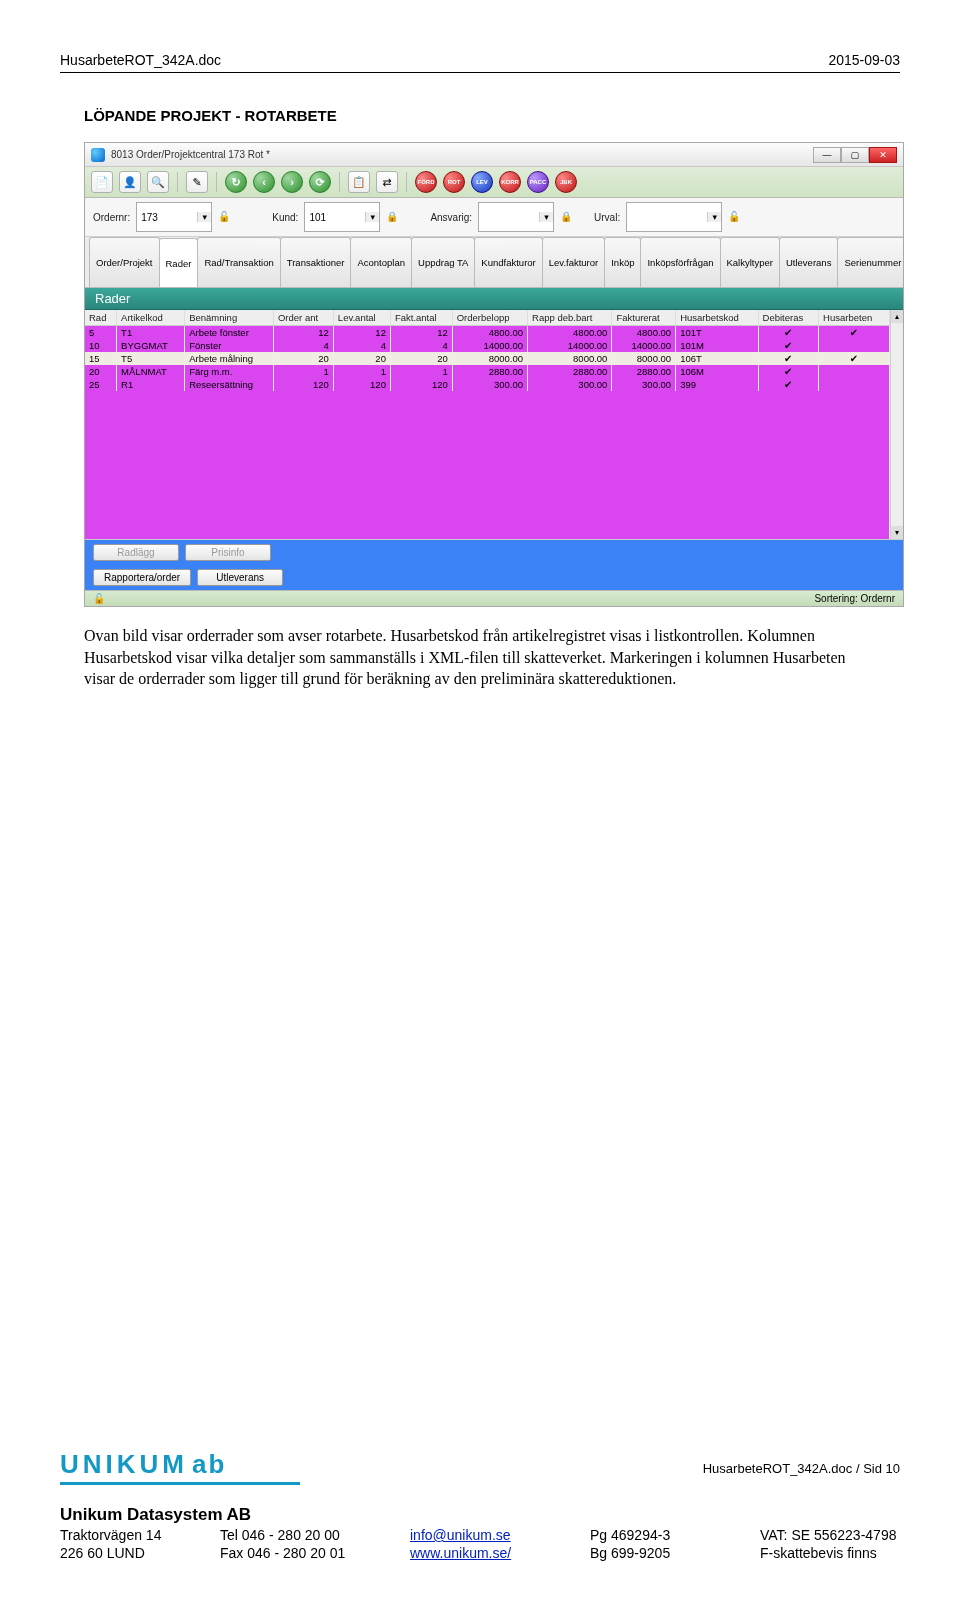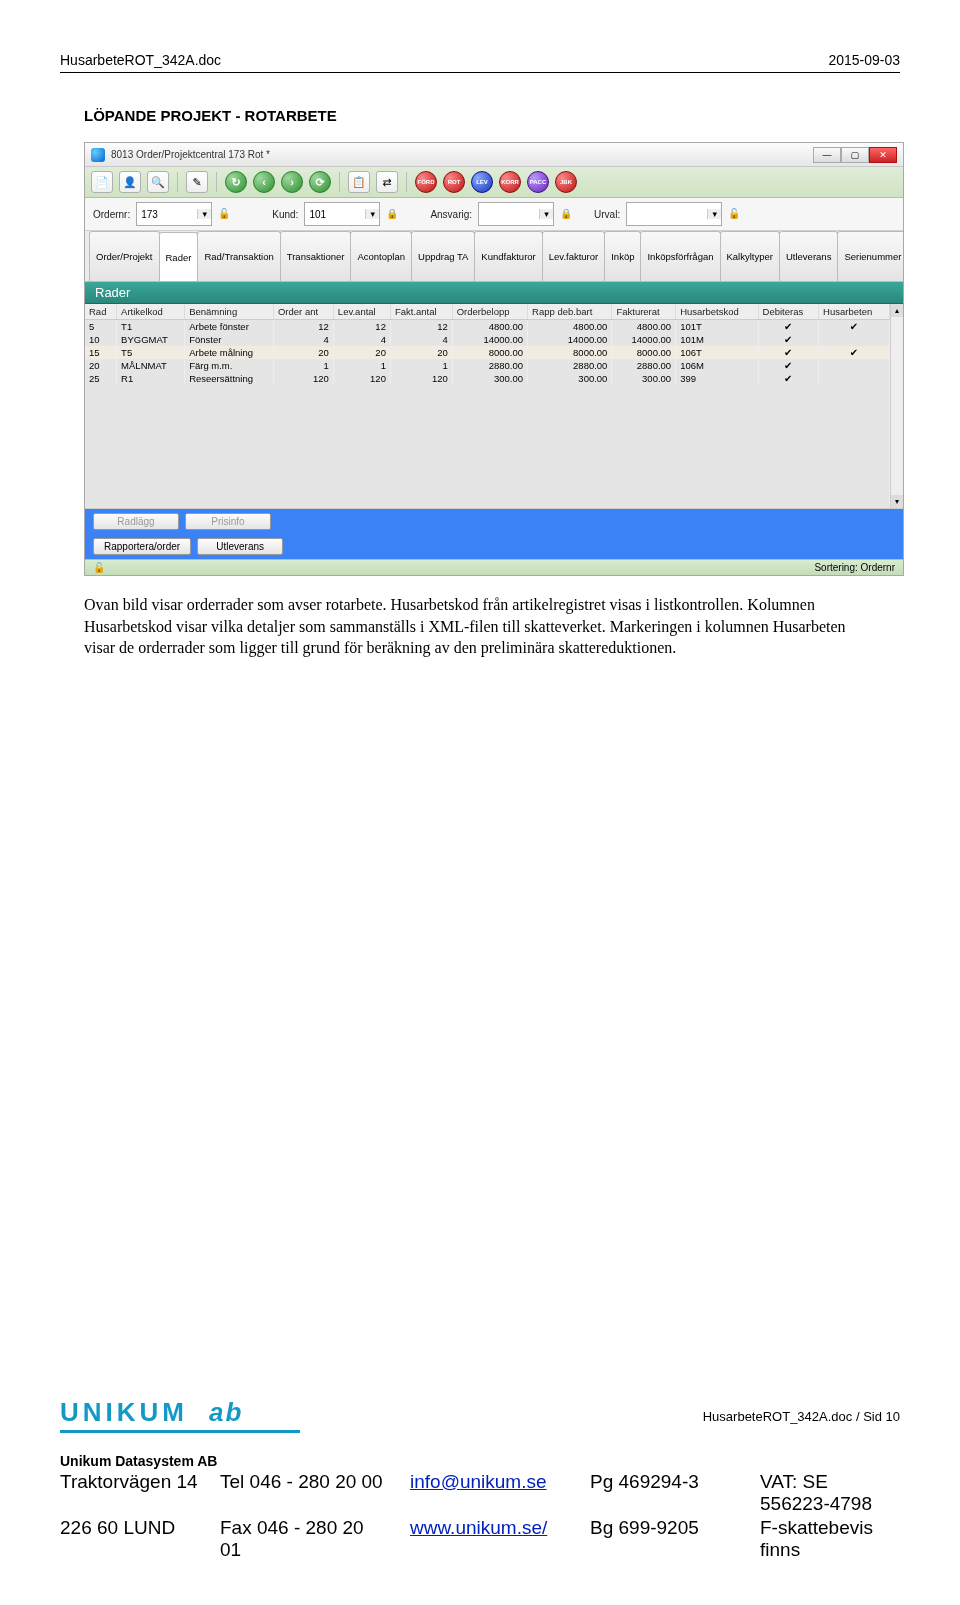--- a/index.html
+++ b/index.html
@@ -19,56 +19,56 @@
   .menubar span u { text-decoration: underline; }
   .toolbar { display: flex; align-items: center; gap: 6px; padding: 4px 6px; background: linear-gradient(#e0ecd8,#cfe3c2); border-bottom: 1px solid #b8b8b8; }
   .tbtn { width: 22px; height: 22px; border: 1px solid #b0b0b0; border-radius: 3px; background: linear-gradient(#fff,#eee); display: flex; align-items: center; justify-content: center; font-size: 11px; }
   .tbtn.nav { border-radius: 50%; background: radial-gradient(circle at 30% 30%, #9fd89f, #2b8f2b); color: #fff; font-weight: bold; border-color: #2b7f2b; }
   .tbtn.badge { border-radius: 50%; background: radial-gradient(circle at 30% 30%, #f88, #b11); color: #fff; font-size: 6px; font-weight: bold; border-color: #811; }
   .tbtn.badge.blue { background: radial-gradient(circle at 30% 30%, #8af, #13b); border-color: #118; }
   .tbtn.badge.purple { background: radial-gradient(circle at 30% 30%, #b9f, #62b); border-color: #418; }
   .tsep { width: 1px; height: 20px; background: #bbb; margin: 0 2px; }
   .filterbar { display: flex; align-items: center; gap: 6px; padding: 4px 8px; background: #f6f6f6; border-bottom: 1px solid #d0d0d0; }
   .filterbar label { color: #222; }
-  .filterbar .field { display: inline-flex; align-items: center; border: 1px solid #aaa; background: #fff; height: 24px; }
+  .filterbar .field { display: inline-flex; align-items: center; border: 1px solid #aaa; background: #fff; height: 30px; }
   .filterbar .field input { border: none; font-size: 10px; padding: 0 4px; width: 60px; outline: none; }
   .filterbar .field .dd { width: 14px; text-align: center; background: #eee; border-left: 1px solid #ccc; cursor: pointer; font-size: 9px; }
   .filterbar .lockicon { width: 12px; height: 12px; display: inline-block; color: #b90; }
   .tabstrip { display: flex; align-items: center; background: #ececec; border-bottom: 1px solid #bbb; padding-left: 4px; overflow: hidden; }
   .tab { padding: 19px 6px; border: 1px solid #bbb; border-bottom: none; background: linear-gradient(#f8f8f8,#e4e4e4); margin-right: -1px; font-size: 9.5px; white-space: nowrap; border-radius: 3px 3px 0 0; }
   .tab.active { background: #fff; font-weight: normal; position: relative; top: 1px; }
   .panel { background: #fff; }
   .panel-header { background: linear-gradient(#3aa79a,#2a877c); color: #fff; padding: 3px 10px; font-size: 13px; border-bottom: 1px solid #196b62; }
   .grid { width: 100%; border-collapse: collapse; font-size: 9.5px; }
   .grid th { background: #eee; border-bottom: 1px solid #ccc; border-right: 1px solid #ddd; padding: 2px 4px; text-align: left; font-weight: normal; color: #222; }
   .grid td { padding: 1px 4px; border-right: 1px solid #eee; }
   .grid tr.row-alt { background: #f1ece2; }
   .grid td.num { text-align: right; }
   .grid td.ctr { text-align: center; }
   .check { font-size: 10px; }
-  .gridarea { position: relative; height: 205px; background: #e5e5e5; border-bottom: 1px solid #ccc; overflow: hidden; }
+  .gridarea { position: relative; height: 230px; background: #d946ef; border-bottom: 1px solid #ccc; overflow: hidden; }
   .gridarea .scroll-v { position: absolute; right: 0; top: 0; bottom: 0; width: 13px; background: #eee; border-left: 1px solid #ccc; }
   .gridarea .scroll-v .arrow { height: 13px; background: #ddd; text-align: center; font-size: 8px; line-height: 13px; }
   .totals { border-top: 1px solid #ccc; }
   .totals td { color: #000; }
   .btnrow { display: flex; gap: 6px; padding: 4px 8px; background: #3b82f6; }
   .winbtn { border: 1px solid #999; background: linear-gradient(#fdfdfd,#e4e4e4); padding: 2px 10px; font-size: 10px; border-radius: 2px; min-width: 86px; text-align: center; }
   .winbtn.dis { color: #999; }
   .statusbar { display: flex; background: linear-gradient(#d8ecd0,#c4dcb8); border-top: 1px solid #b8b8b8; padding: 2px 8px; font-size: 10px; }
   .statusbar .left { flex: 0 0 20px; color: #c90; }
   .statusbar .right { margin-left: auto; }
   .bodytext { margin: 0 0 0 24px; max-width: 780px; font-size: 16px; line-height: 1.35; font-family: Liberation Serif, serif; }
   .footer { position: absolute; bottom: 44px; left: 60px; right: 60px; }
   .logo-row { display: flex; align-items: baseline; margin-bottom: 12px; }
   .logo-text { font-family: Arial, sans-serif; font-weight: bold; font-size: 26px; letter-spacing: 4px; color: #1499c7; }
-  .logo-text .ab { letter-spacing: 2px; margin-left: 21px; font-style: italic; }
+  .logo-text .ab { letter-spacing: 2px; margin-left: 4px; }
   .logo-under { width: 240px; height: 3px; background: #1499c7; margin-top: 2px; }
   .page-indicator { margin-left: auto; font-size: 13px; }
-  .company { font-weight: bold; font-size: 14px; margin-top: 20px; }
-  .addr-grid { display: grid; grid-template-columns: 140px 170px 160px 150px auto; gap: 2px 20px; font-size: 19px; margin-top: 2px; }
+  .company { font-weight: bold; font-size: 17px; margin-top: 20px; }
+  .addr-grid { display: grid; grid-template-columns: 140px 170px 160px 150px auto; gap: 2px 20px; font-size: 14px; margin-top: 2px; }
   .addr-grid a { color: #0020c0; text-decoration: underline; }
 </style>
 </head>
 <body>
 
 <div class="page">
   <div class="doc-header">
     <span>HusarbeteROT_342A.doc</span>
     <span>2015-09-03</span>
   </div>

